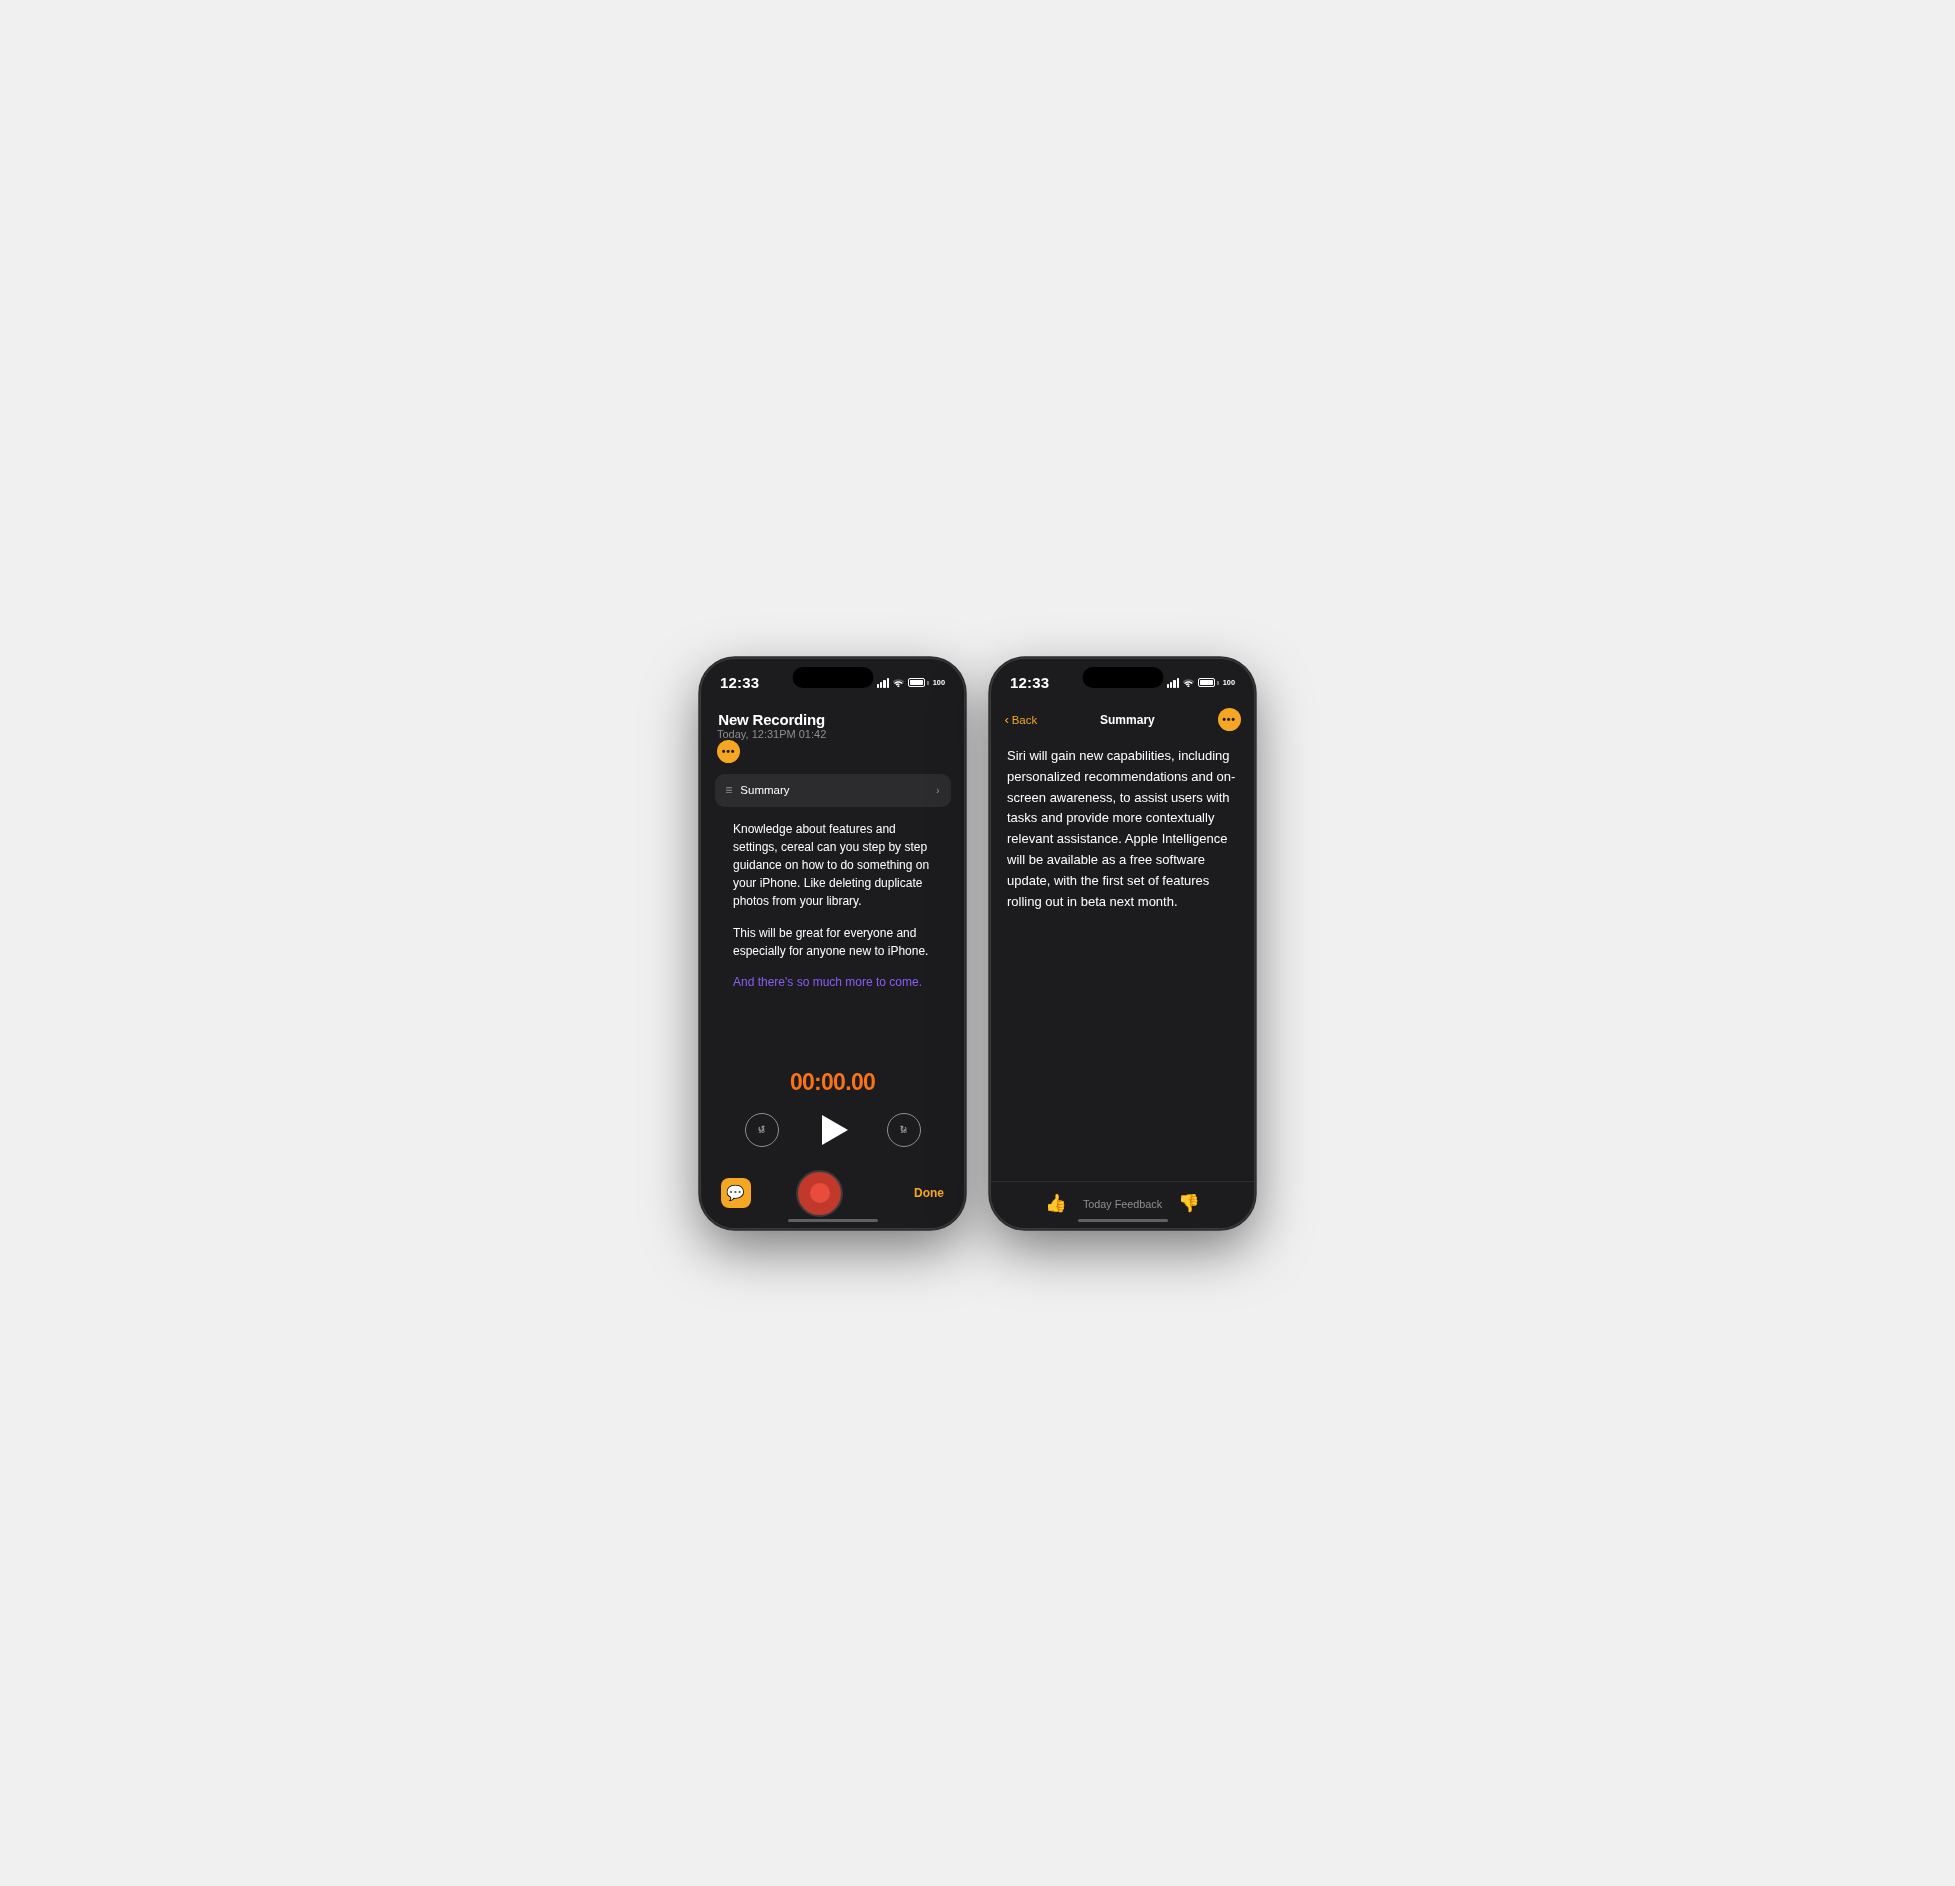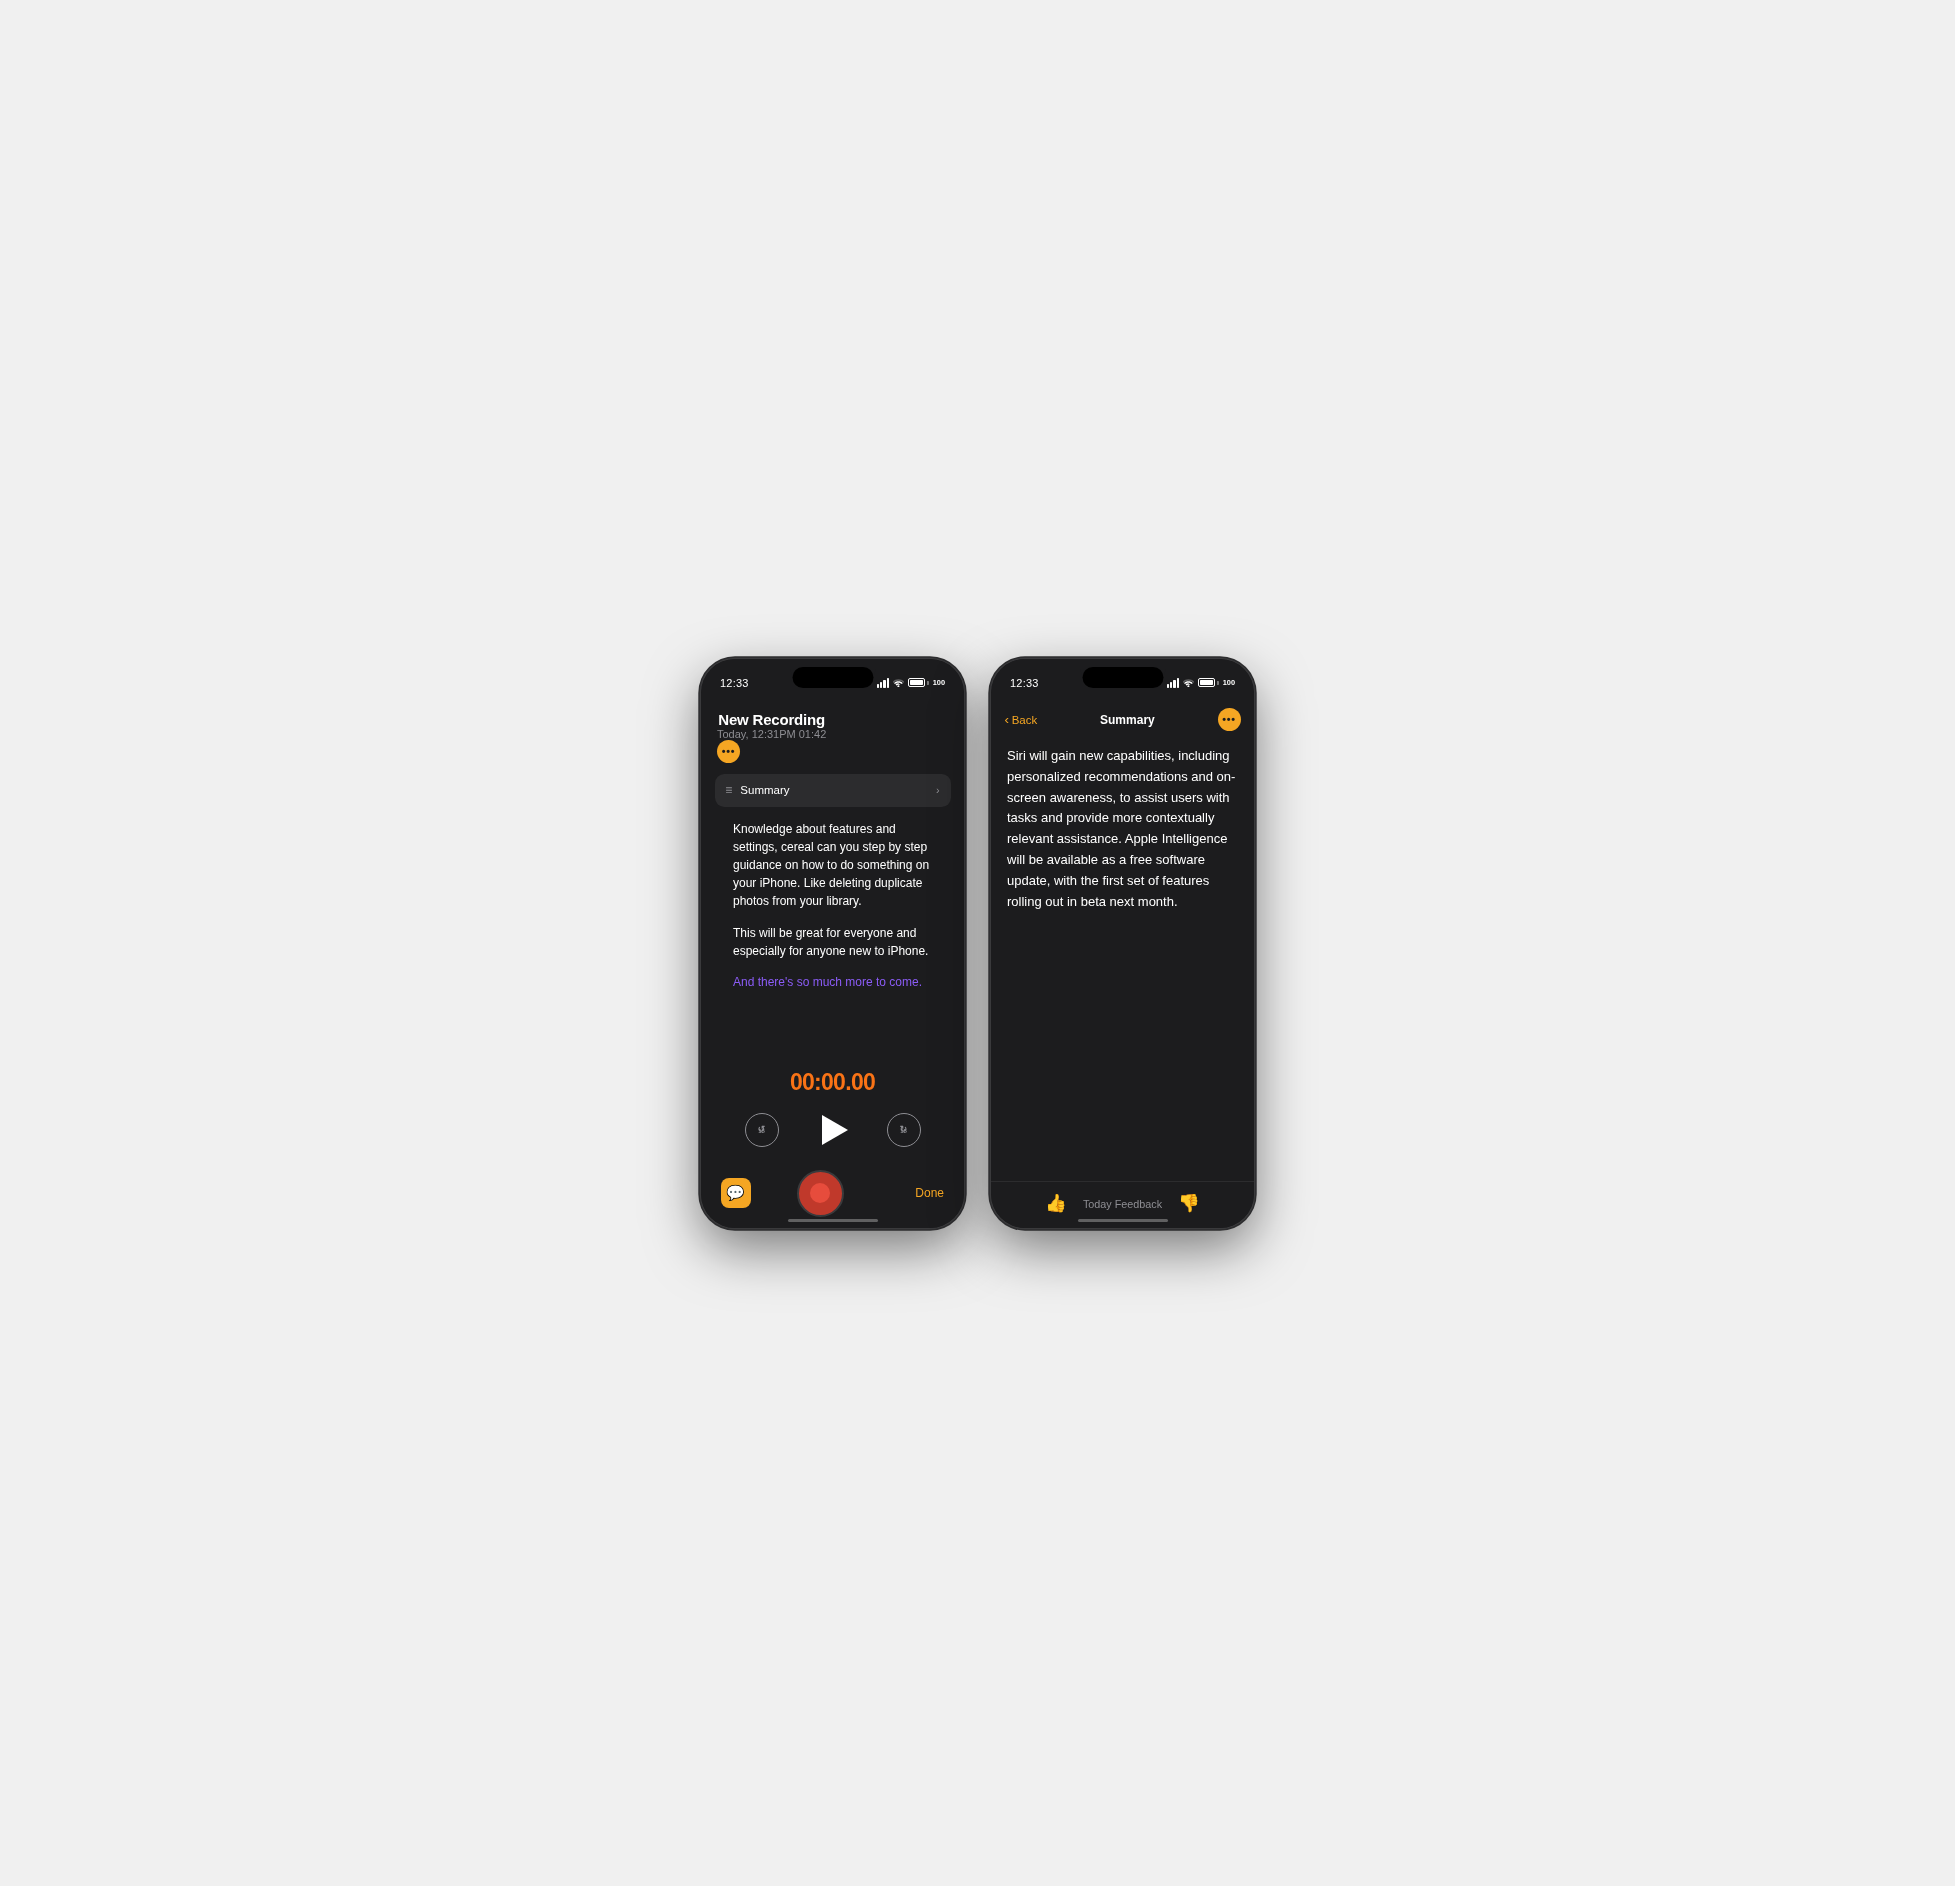--- a/index.html
+++ b/index.html
@@ -50,22 +50,22 @@
       left: 0; right: 0;
       height: 30px;
       display: flex;
       align-items: center;
       justify-content: space-between;
       padding: 0 19px;
       z-index: 5;
     }
     .status-time {
       color: #fff;
-      font-size: 11px;
-      font-weight: 400;
+      font-size: 15px;
+      font-weight: 700;
       letter-spacing: 0.2px;
     }
     .status-icons {
       display: flex;
       align-items: center;
       gap: 4px;
     }
     .signal-bars {
       display: flex;
       align-items: flex-end;
@@ -319,21 +319,21 @@
     }
     .record-inner {
       width: 20px;
       height: 20px;
       background: #e74c3c;
       border-radius: 50%;
     }
     .done-btn {
       color: #f5a623;
       font-size: 12px;
-      font-weight: 400;
+      font-weight: 700;
       cursor: pointer;
       margin-left: 26px;
     }
 
     
     .home-indicator {
       position: absolute;
       bottom: 5.4px;
       left: 50%;
       transform: translateX(-50%);

